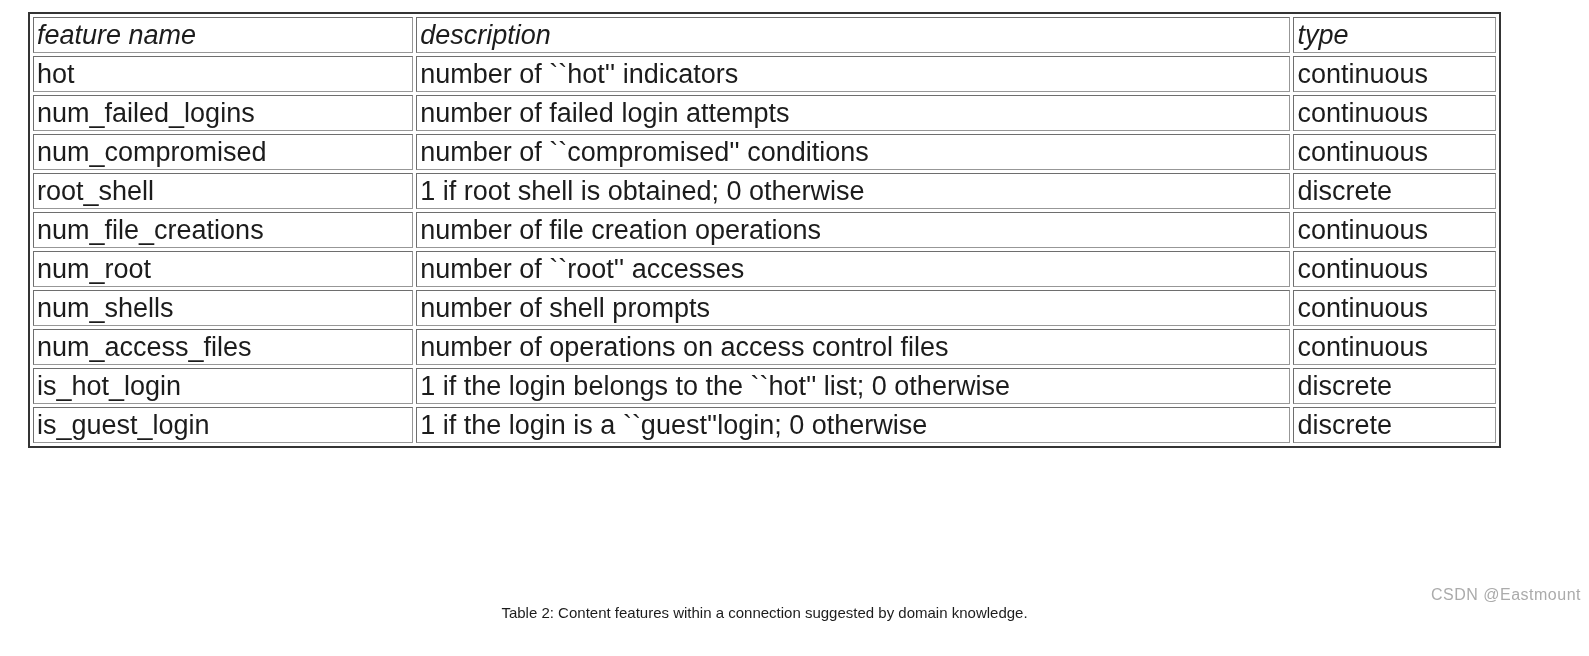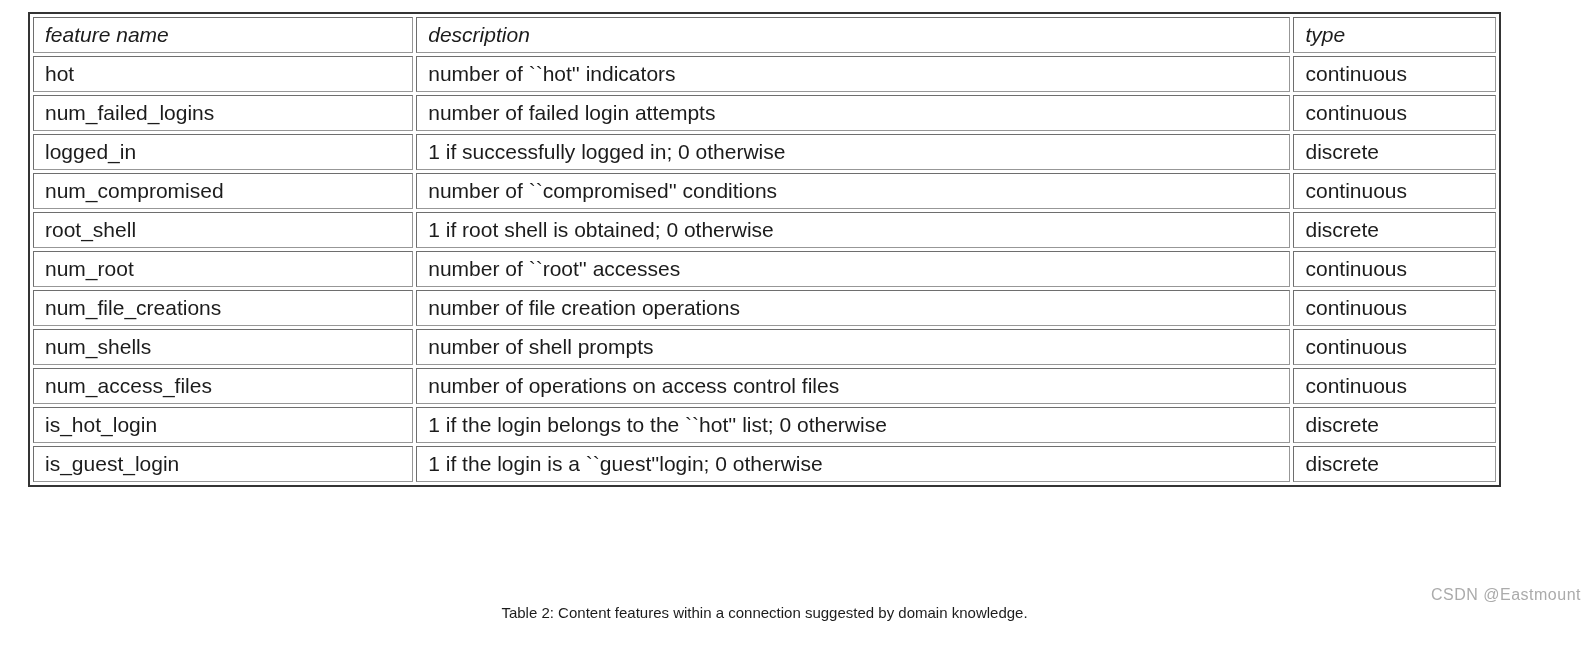--- a/index.html
+++ b/index.html
@@ -27,22 +27,22 @@
     width: 1473px;
     border: 2px solid #343434;
     border-collapse: separate;
     border-spacing: 3px;
     table-layout: fixed;
   }
   table.features-table th,
   table.features-table td {
     border: 1px solid;
     border-color: #6e6e6e #979797 #979797 #6e6e6e;
-    padding: 0 11px;
-    font-size: 21px;
+    padding: 0 3px;
+    font-size: 27px;
     line-height: 34px;
     text-align: left;
     vertical-align: middle;
     white-space: nowrap;
     overflow: hidden;
     background: #ffffff;
   }
   table.features-table th {
     font-weight: normal;
     font-style: italic;
@@ -88,42 +88,37 @@
           <td>hot</td>
           <td>number of ``hot'' indicators</td>
           <td>continuous</td>
         </tr>
         <tr>
           <td>num_failed_logins</td>
           <td>number of failed login attempts</td>
           <td>continuous</td>
         </tr>
         <tr>
-          <td>logged_in</td>
-          <td>1 if successfully logged in; 0 otherwise</td>
-          <td>discrete</td>
-        </tr>
-        <tr>
           <td>num_compromised</td>
           <td>number of ``compromised'' conditions</td>
           <td>continuous</td>
         </tr>
         <tr>
           <td>root_shell</td>
           <td>1 if root shell is obtained; 0 otherwise</td>
           <td>discrete</td>
         </tr>
         <tr>
-          <td>num_root</td>
-          <td>number of ``root'' accesses</td>
+          <td>num_file_creations</td>
+          <td>number of file creation operations</td>
           <td>continuous</td>
         </tr>
         <tr>
-          <td>num_file_creations</td>
-          <td>number of file creation operations</td>
+          <td>num_root</td>
+          <td>number of ``root'' accesses</td>
           <td>continuous</td>
         </tr>
         <tr>
           <td>num_shells</td>
           <td>number of shell prompts</td>
           <td>continuous</td>
         </tr>
         <tr>
           <td>num_access_files</td>
           <td>number of operations on access control files</td>

